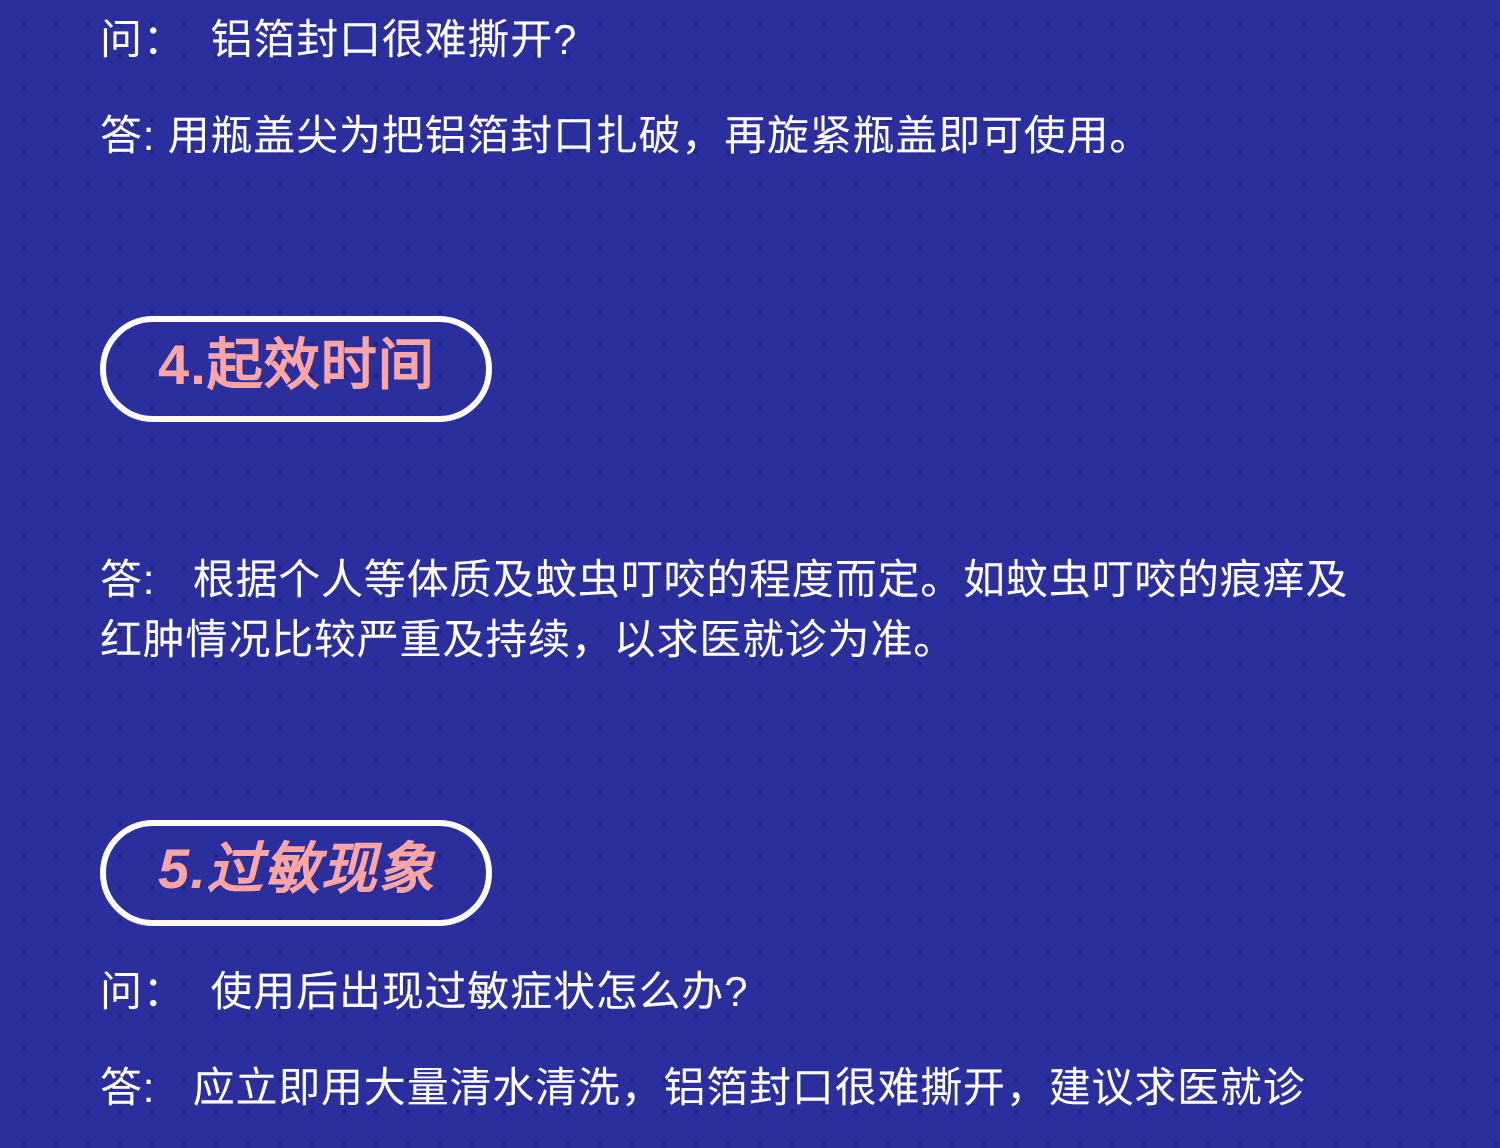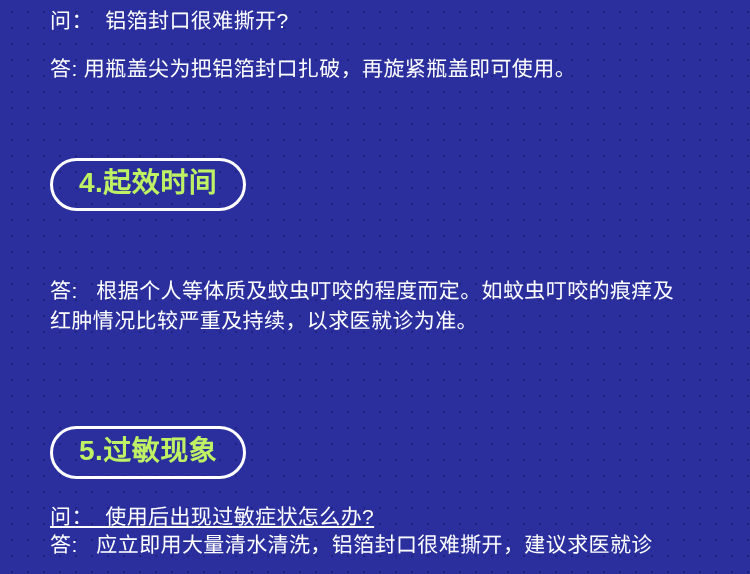--- a/index.html
+++ b/index.html
@@ -48,38 +48,38 @@
     display: inline-flex;
     align-items: center;
     justify-content: center;
     box-sizing: border-box;
     border: 3px solid #ffffff;
     border-radius: 999px;
     padding: 4px 26px 7px 26px;
     background: transparent;
   }
   .section-pill .pill-text {
-    color: #bef264;
+    color: #fca5a5;
     font-size: 28px;
     font-weight: 700;
     line-height: 36px;
     letter-spacing: 0.5px;
     white-space: nowrap;
   }
 
   
   #q1  { left: 50px;  top: 6px;  }
   #a1  { left: 50px;  top: 54px; }
 
   #pill4 { left: 50px; top: 158px; }
   #q2  { left: 50px;  top: 226px; }
   #a2  { left: 50px;  top: 276px; }
 
-  #pill5 { left: 50px; top: 426px; }
-  #q3  { left: 50px;  top: 502px; text-decoration: underline; }
+  #pill5 { left: 50px; top: 410px; font-style: italic; }
+  #q3  { left: 50px;  top: 482px; }
   #a3  { left: 50px;  top: 530px; }
 </style>
 </head>
 <body>
 
 <div class="page">
 
   <div class="qa-line" id="q1">问：  铝箔封口很难撕开?</div>
 
   <div class="qa-line" id="a1">答: 用瓶盖尖为把铝箔封口扎破，再旋紧瓶盖即可使用。</div>

